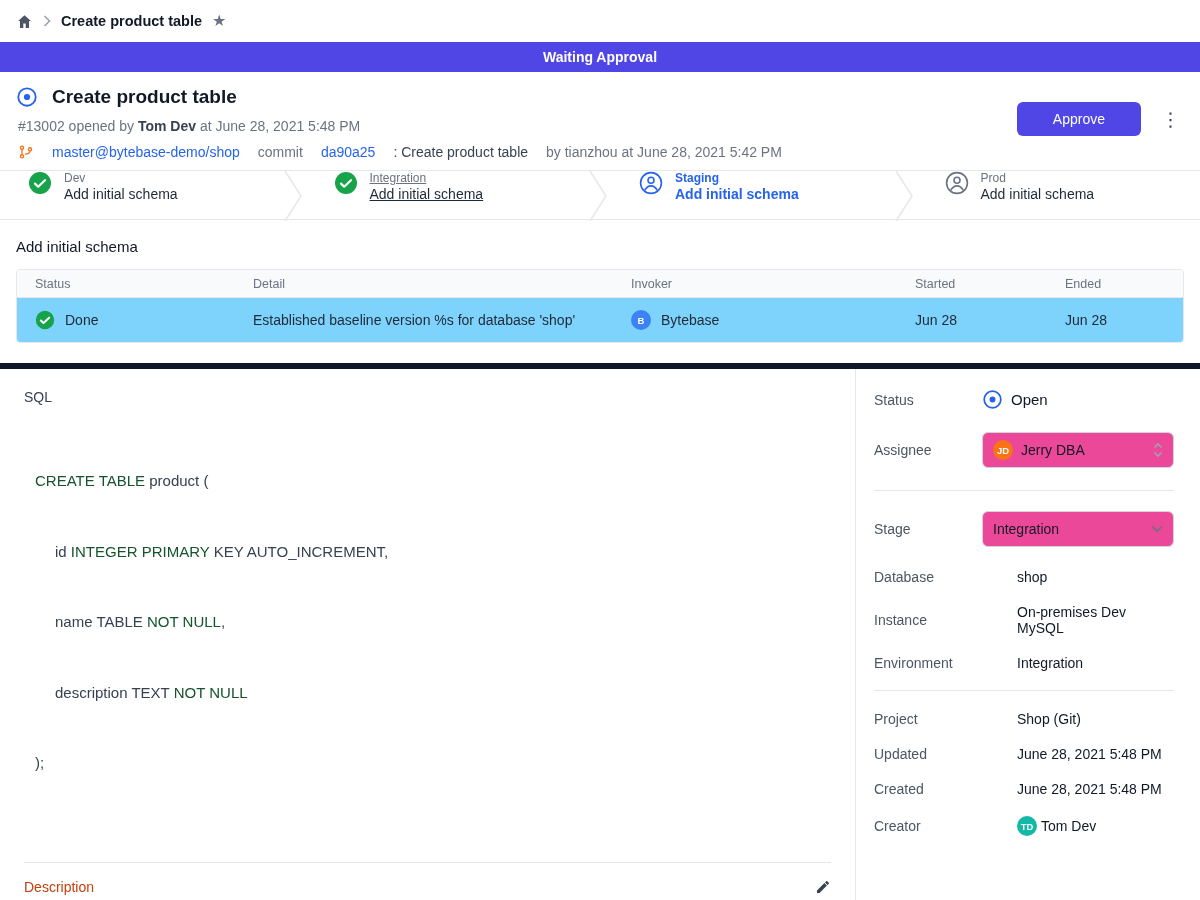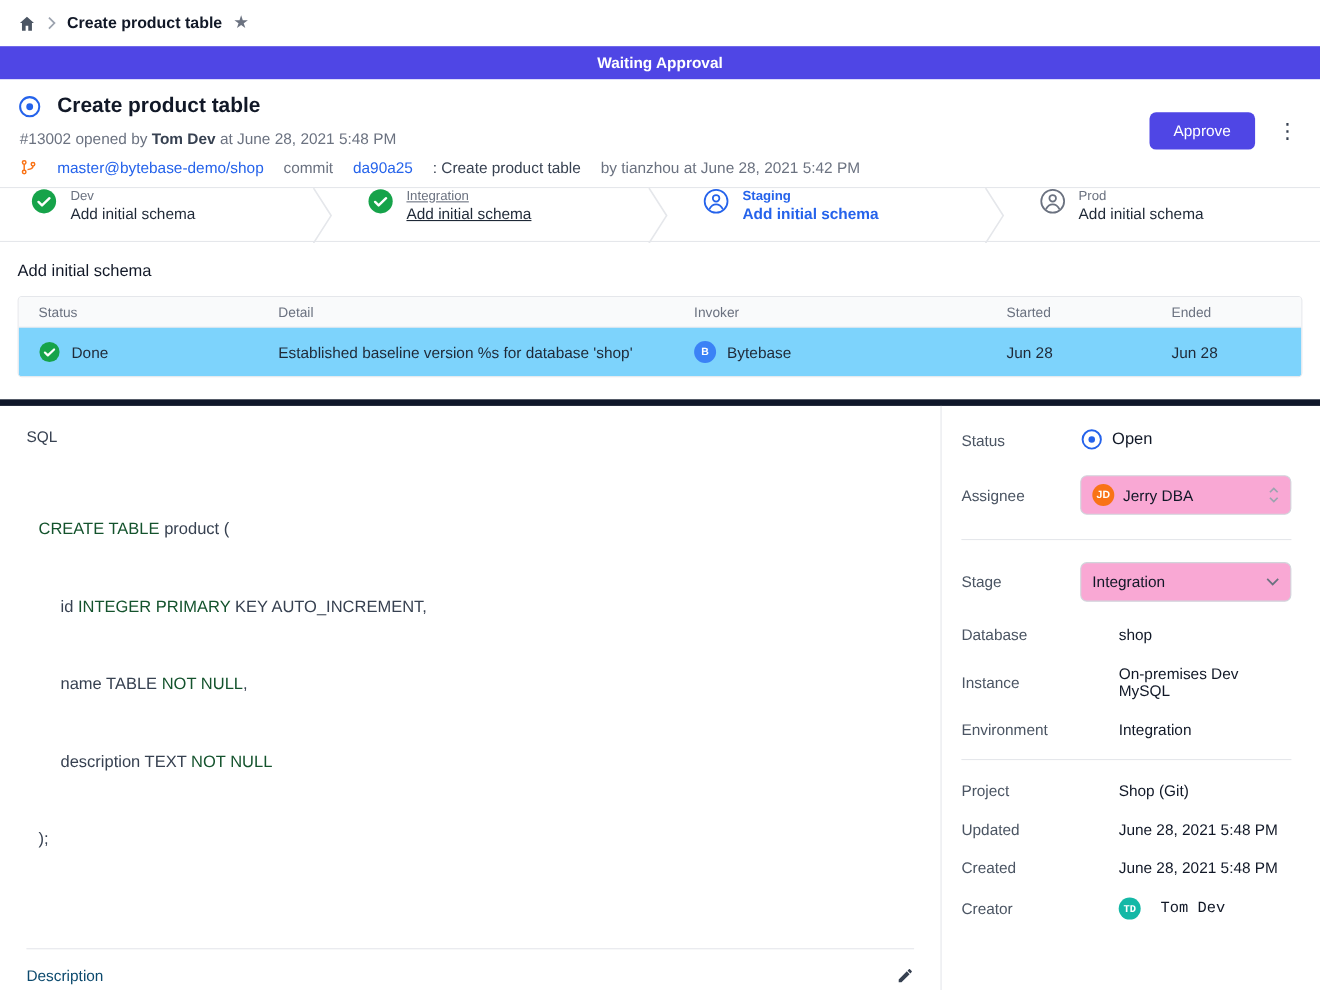--- a/index.html
+++ b/index.html
@@ -23,21 +23,21 @@
   
   .issue-header { position:relative; padding:14px 16px 10px; flex:0 0 auto; }
   .title-row { display:flex; align-items:center; gap:14px; margin-bottom:10px; }
   .title-row h1 { margin:0; font-size:19px; font-weight:700; color:#111827; }
   .meta-row { color:#6b7280; font-size:14px; margin:0 0 10px 2px; }
   .meta-row .author { color:#374151; font-weight:600; }
   .commit-row { display:flex; align-items:center; gap:18px; font-size:14px; color:#374151; margin-left:2px; }
   .link { color:#2563eb; text-decoration:none; cursor:pointer; }
   .muted { color:#6b7280; }
   .header-actions { position:absolute; right:16px; top:30px; display:flex; align-items:center; gap:16px; }
-  .approve-btn { background:#4f46e5; color:#fff; border:none; border-radius:6px; padding:9px 22px; font-size:14px; font-weight:500; font-family:inherit; cursor:pointer; }
+  .approve-btn { background:#4f46e5; color:#fff; border:none; border-radius:6px; padding:9px 36px; font-size:14px; font-weight:500; font-family:inherit; cursor:pointer; }
   .kebab { font-size:19px; color:#374151; line-height:1; cursor:pointer; padding:2px 4px; }
 
   
   .pipeline { flex:0 0 50px; height:50px; display:flex; border-top:1px solid #e5e7eb; border-bottom:1px solid #e5e7eb; }
   .stage { flex:1; display:flex; align-items:flex-start; gap:12px; padding-left:28px; cursor:pointer; }
   .stage-texts { display:flex; flex-direction:column; gap:1px; }
   .stage-env { font-size:12px; color:#6b7280; }
   .stage-task { font-size:14px; color:#1f2937; }
   .stage.linked .stage-env, .stage.linked .stage-task { text-decoration:underline; }
   .stage.active .stage-env { color:#2563eb; font-weight:600; }
@@ -60,36 +60,36 @@
   .right { flex:1; padding:20px 26px 0 18px; overflow:hidden; }
 
   .sql-label { font-size:14px; color:#374151; margin-bottom:17px; }
   .sql-code { margin-left:11px; font-size:15px; line-height:23.5px; color:#374151; white-space:pre; }
   .sql-line.indent { padding-left:20px; }
   .kw { color:#14532d; }
 
   .hr { border:none; border-top:1px solid #e5e7eb; margin:0; }
   .hr-sql { margin-top:40px; }
   .desc-row { display:flex; align-items:center; justify-content:space-between; margin-top:16px; }
-  .desc-label { font-size:14px; color:#0c4a6e; }
+  .desc-label { font-size:14px; color:#c2410c; }
   .edit-btn { cursor:pointer; display:flex; align-items:center; }
 
   
   .side-row { display:grid; grid-template-columns:108px 1fr; align-items:center; margin-bottom:22px; }
   .side-label { font-size:14px; color:#4b5563; }
   .side-value { font-size:14px; font-weight:500; color:#111827;margin-left:35px; }
   .status-value { display:flex; align-items:center; gap:8px; font-size:15px; font-weight:500; color:#111827; }
-  .select-box { height:36px; border:1px solid #d1d5db; border-radius:6px; background:#f9a8d4; display:flex; align-items:center; gap:8px; padding:0 10px; cursor:pointer; }
+  .select-box { height:36px; border:1px solid #d1d5db; border-radius:6px; background:#ec4899; display:flex; align-items:center; gap:8px; padding:0 10px; cursor:pointer; }
   .select-box .grow { flex:1; font-size:14px; color:#111827; }
   .divider { border:none; border-top:1px solid #e5e7eb; margin:2px 0 20px; }
   .avatar { width:20px; height:20px; border-radius:50%; color:#fff; font-size:9.5px; font-weight:700; display:flex; align-items:center; justify-content:center; flex:0 0 20px; }
   .av-orange { background:#f97316; }
   .av-teal { background:#14b8a6; }
   .av-blue { background:#3b82f6; }
-  .with-avatar { display:flex; align-items:center; gap:18px;font-family:Liberation Mono, monospace; }
+  .with-avatar { display:flex; align-items:center; gap:4px; }
   .f-rows .side-row { margin-bottom:19px; }
 </style>
 </head>
 <body>
 
 <div class="app">
 
   <div class="topbar">
     <span style="display:flex;">
       <svg width="17" height="17" viewBox="0 0 24 24" fill="#4b5563">

